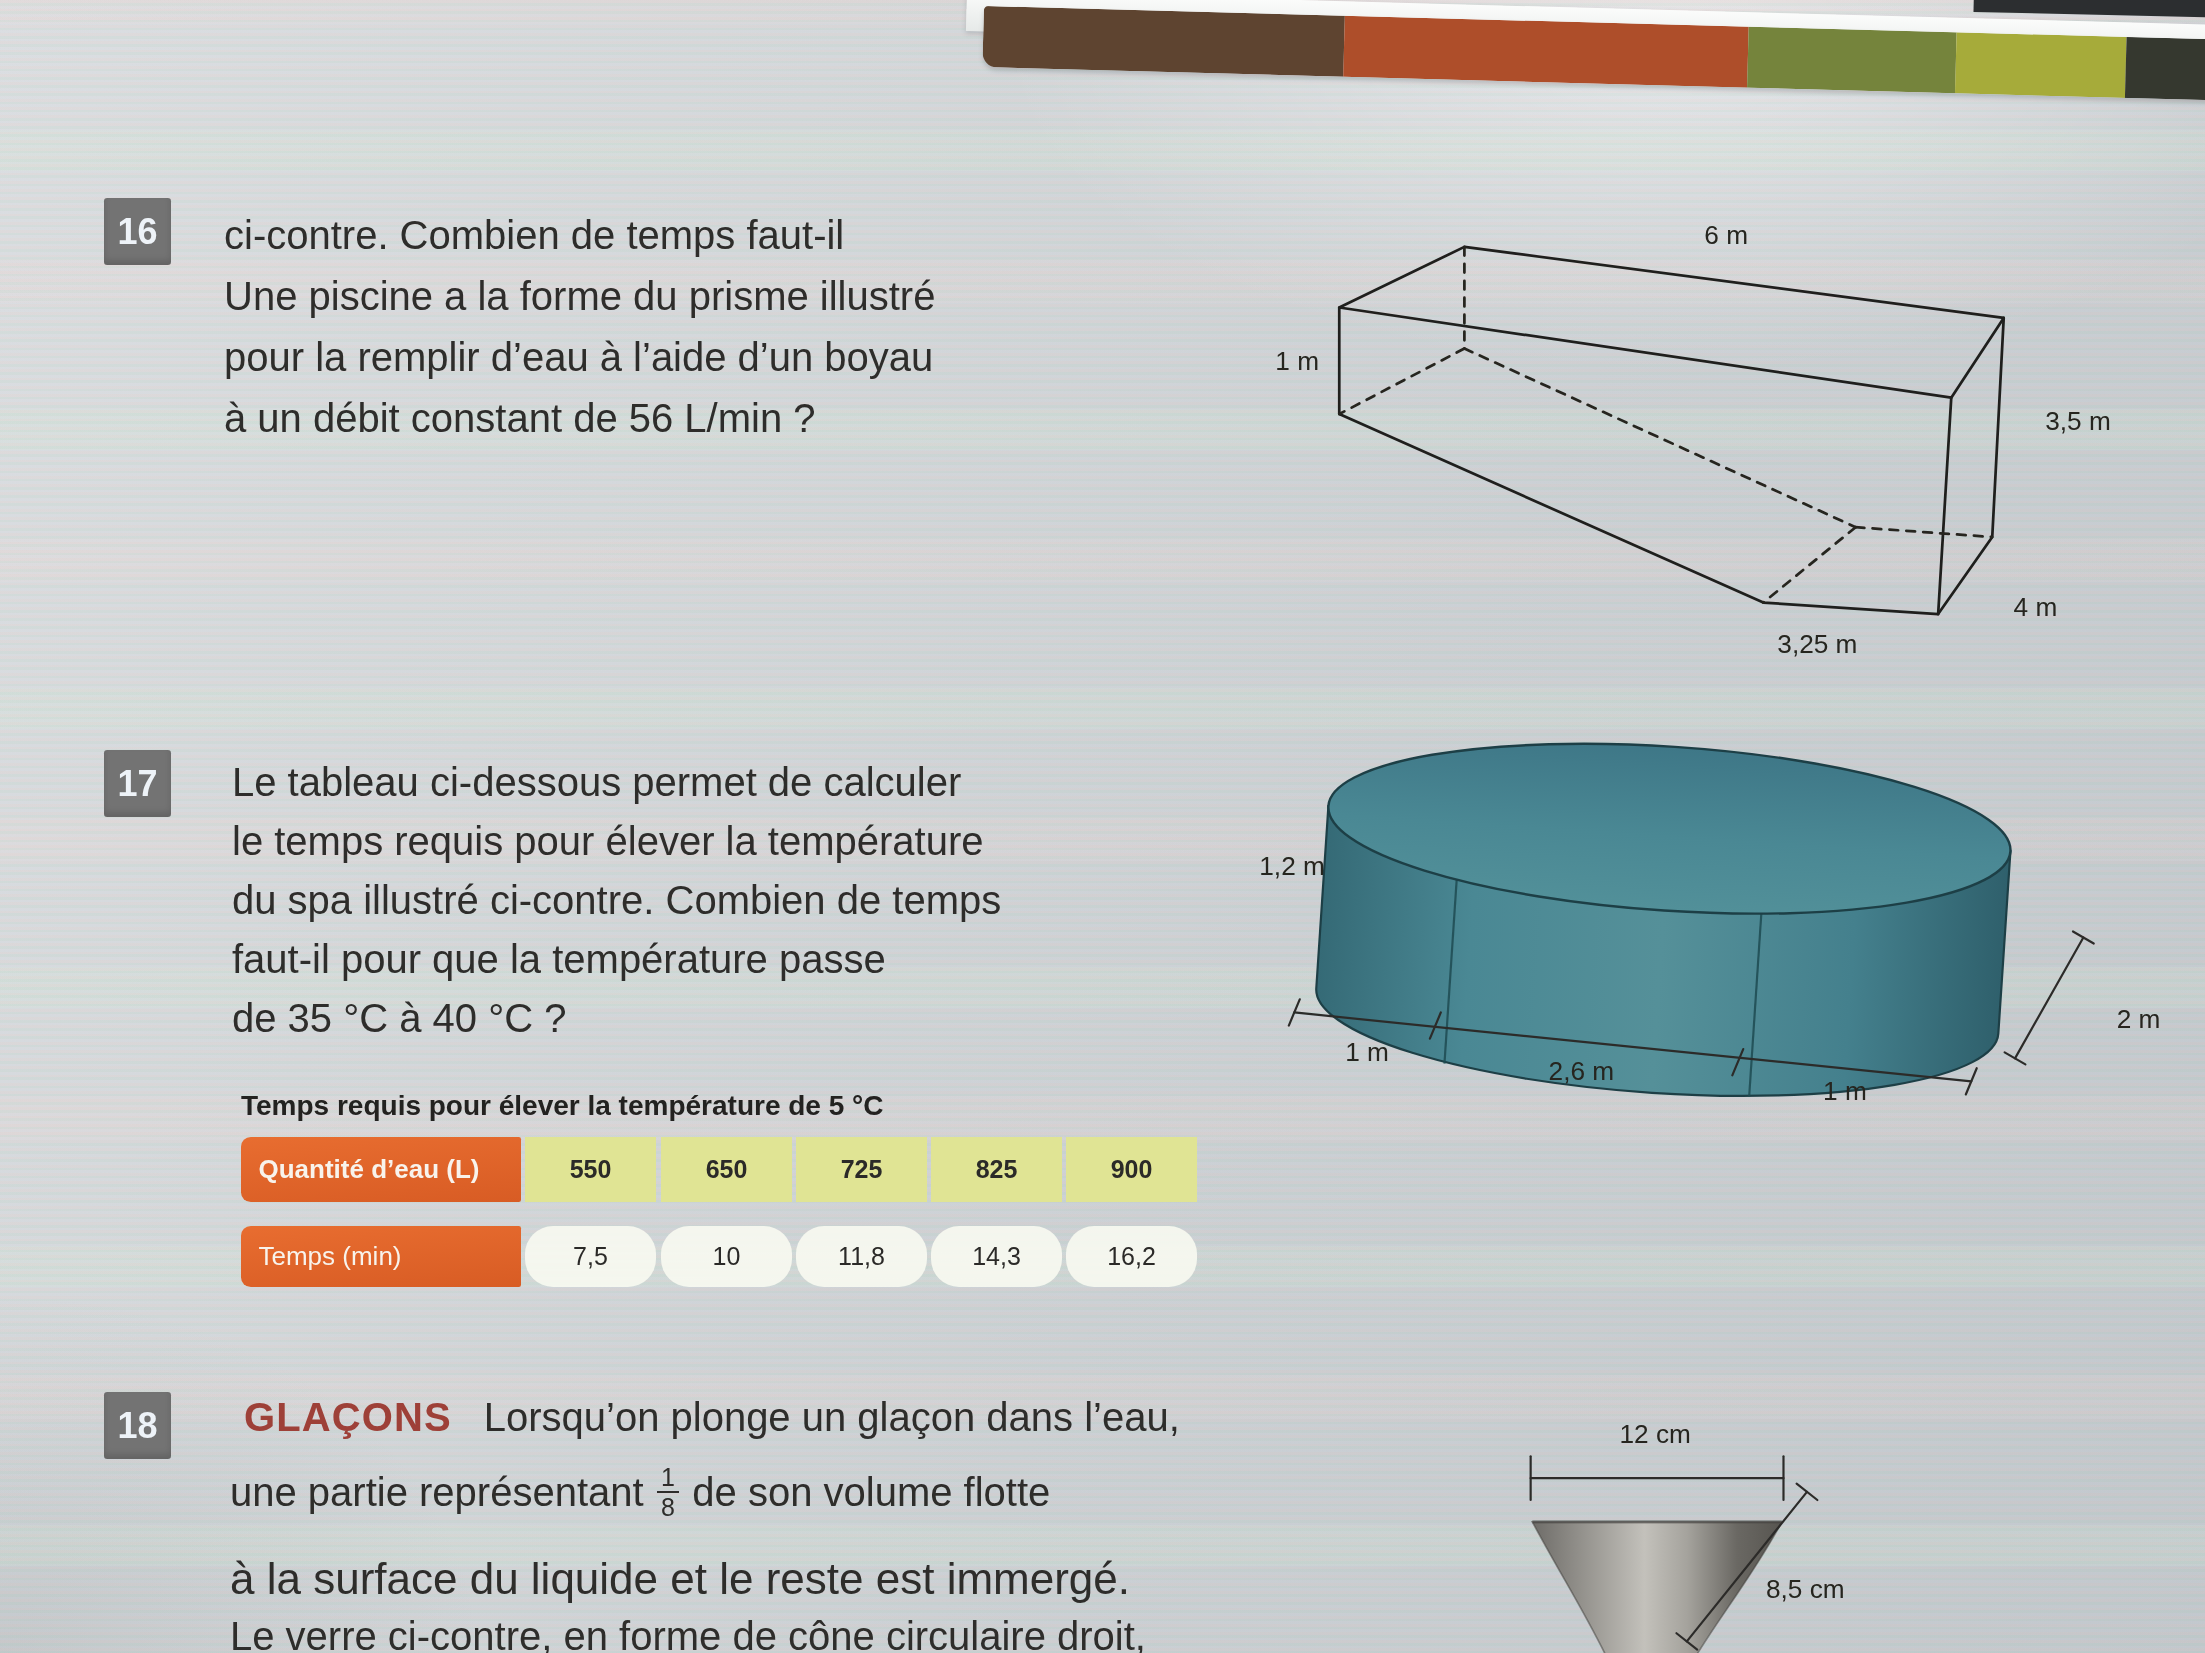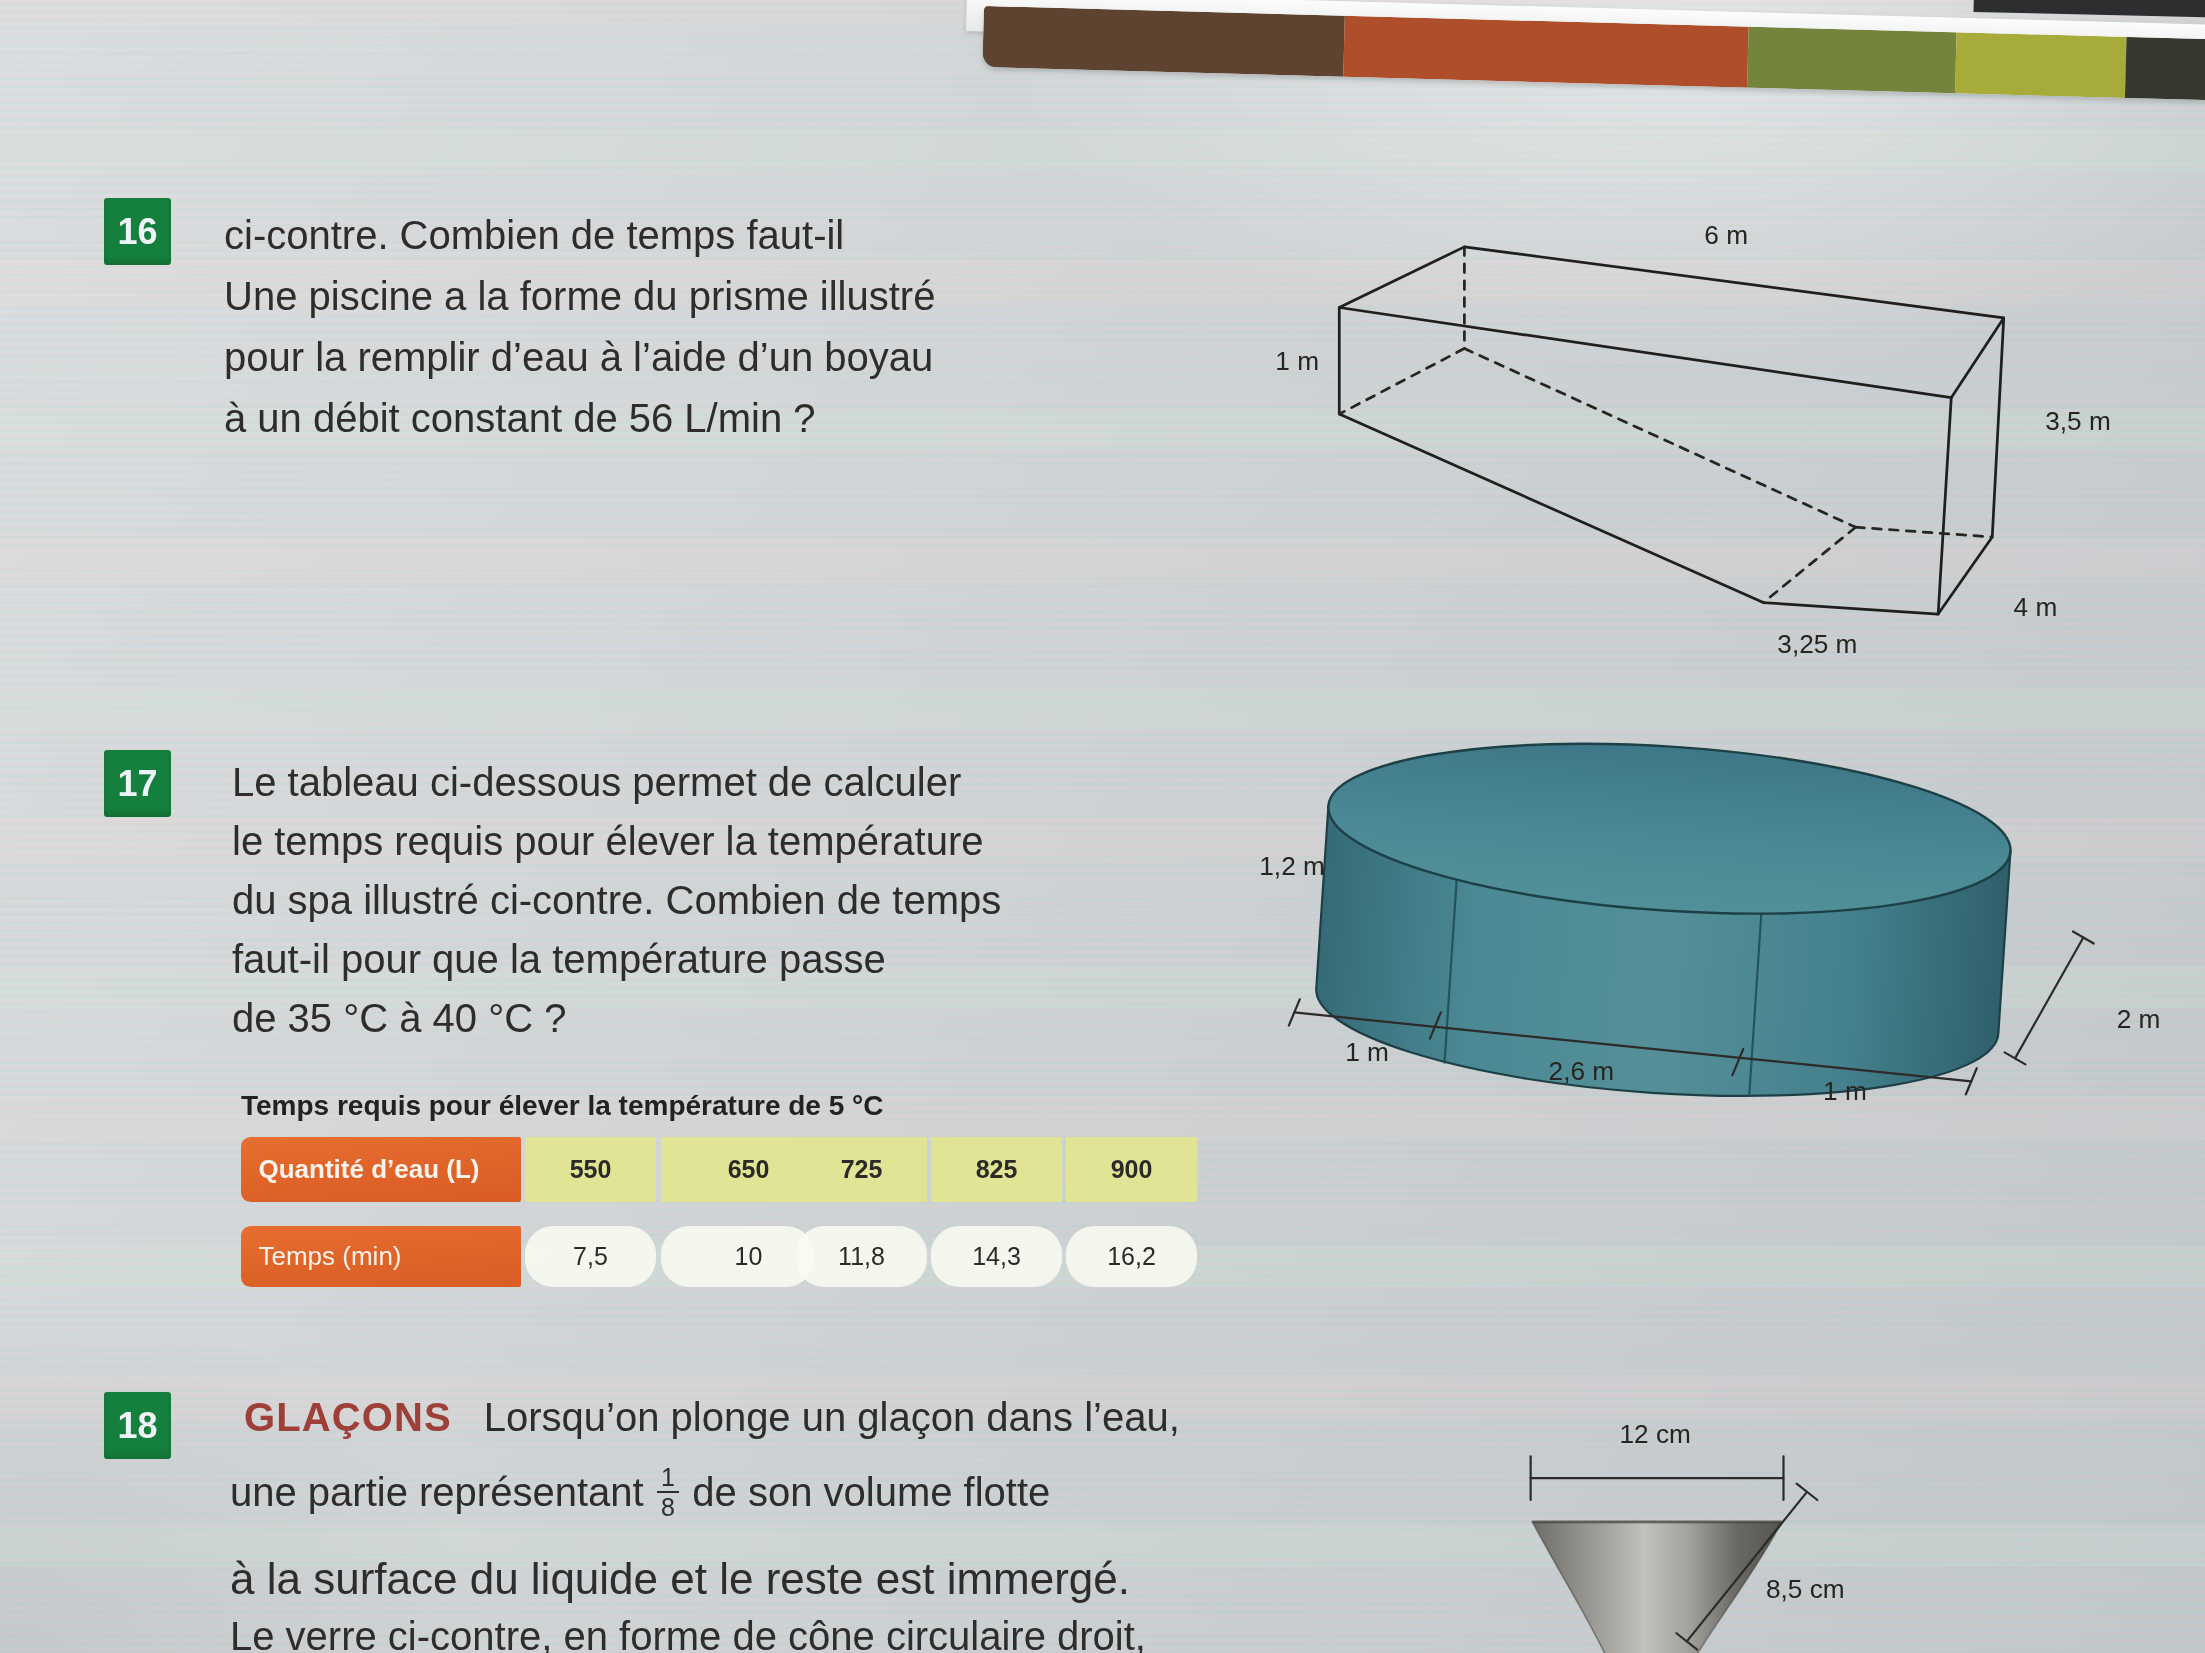--- a/index.html
+++ b/index.html
@@ -33,21 +33,21 @@
     transform:rotate(1.55deg);transform-origin:left top;z-index:3;
     display:flex;border-radius:4.4px 0 0 14.2px;overflow:hidden;
     box-shadow:0 3.3px 4.4px rgba(120,125,128,0.35);
   }
   .seg{height:100%;}
   .corner-dark{
     position:absolute;left:1974px;top:-11px;width:263px;height:23px;
     background:#2c2e30;transform:rotate(1.3deg);transform-origin:left top;z-index:2;
   }
   .badge{
-    position:absolute;width:67px;height:67px;background:#15803d;
+    position:absolute;width:67px;height:67px;background:#737373;
     color:#eef3f8;font-size:36px;font-weight:bold;
     display:flex;align-items:center;justify-content:center;
     border-radius:3.3px;z-index:4;
     box-shadow:inset 0 -4.4px 6.6px rgba(0,0,0,0.14);
   }
   .ex{position:absolute;font-size:40px;z-index:4;white-space:nowrap;}
   .ex .ln{display:block;}
   .ex16{left:224px;top:205px;line-height:61px;}
   .ex17{left:232px;top:753px;line-height:59px;}
   .ex18-l1{position:absolute;left:244px;top:1398px;line-height:39px;font-size:40px;z-index:4;white-space:nowrap;}
@@ -68,21 +68,21 @@
     background:linear-gradient(175deg,#e86d30,#d85c24);
     color:#f8f3ec;font-size:26px;display:flex;align-items:center;
     padding-left:17.5px;border-radius:9.8px 2.2px 2.2px 9.8px;
   }
   .tcell{
     position:absolute;top:0;bottom:0;width:131px;
     display:flex;align-items:center;justify-content:center;font-size:25px;color:#2b2a28;
   }
   .r1 .tcell{background:#e0e494;}
   .r2 .tcell{background:rgba(249,250,241,0.88);border-radius:28px;}
-  .c0{left:284px;}.c1{left:420px;padding-left:22px;}.c2{left:555px;}.c3{left:690px;}.c4{left:825px;}
+  .c0{left:284px;}.c1{left:420px;}.c2{left:555px;}.c3{left:690px;}.c4{left:825px;}
 
   svg{position:absolute;overflow:visible;z-index:4;}
   svg text{font-family:"Liberation Sans",sans-serif;font-size:48px;fill:#26251f;}
   .solid{fill:none;stroke:#1f1f1d;stroke-width:5;stroke-linejoin:round;stroke-linecap:round;}
   .dashed{fill:none;stroke:#26251f;stroke-width:5;stroke-dasharray:16 15;stroke-linecap:round;}
   .dim{stroke:#2c2b29;stroke-width:4;stroke-linecap:round;fill:none;}
 </style>
 </head>
 <body>
 

